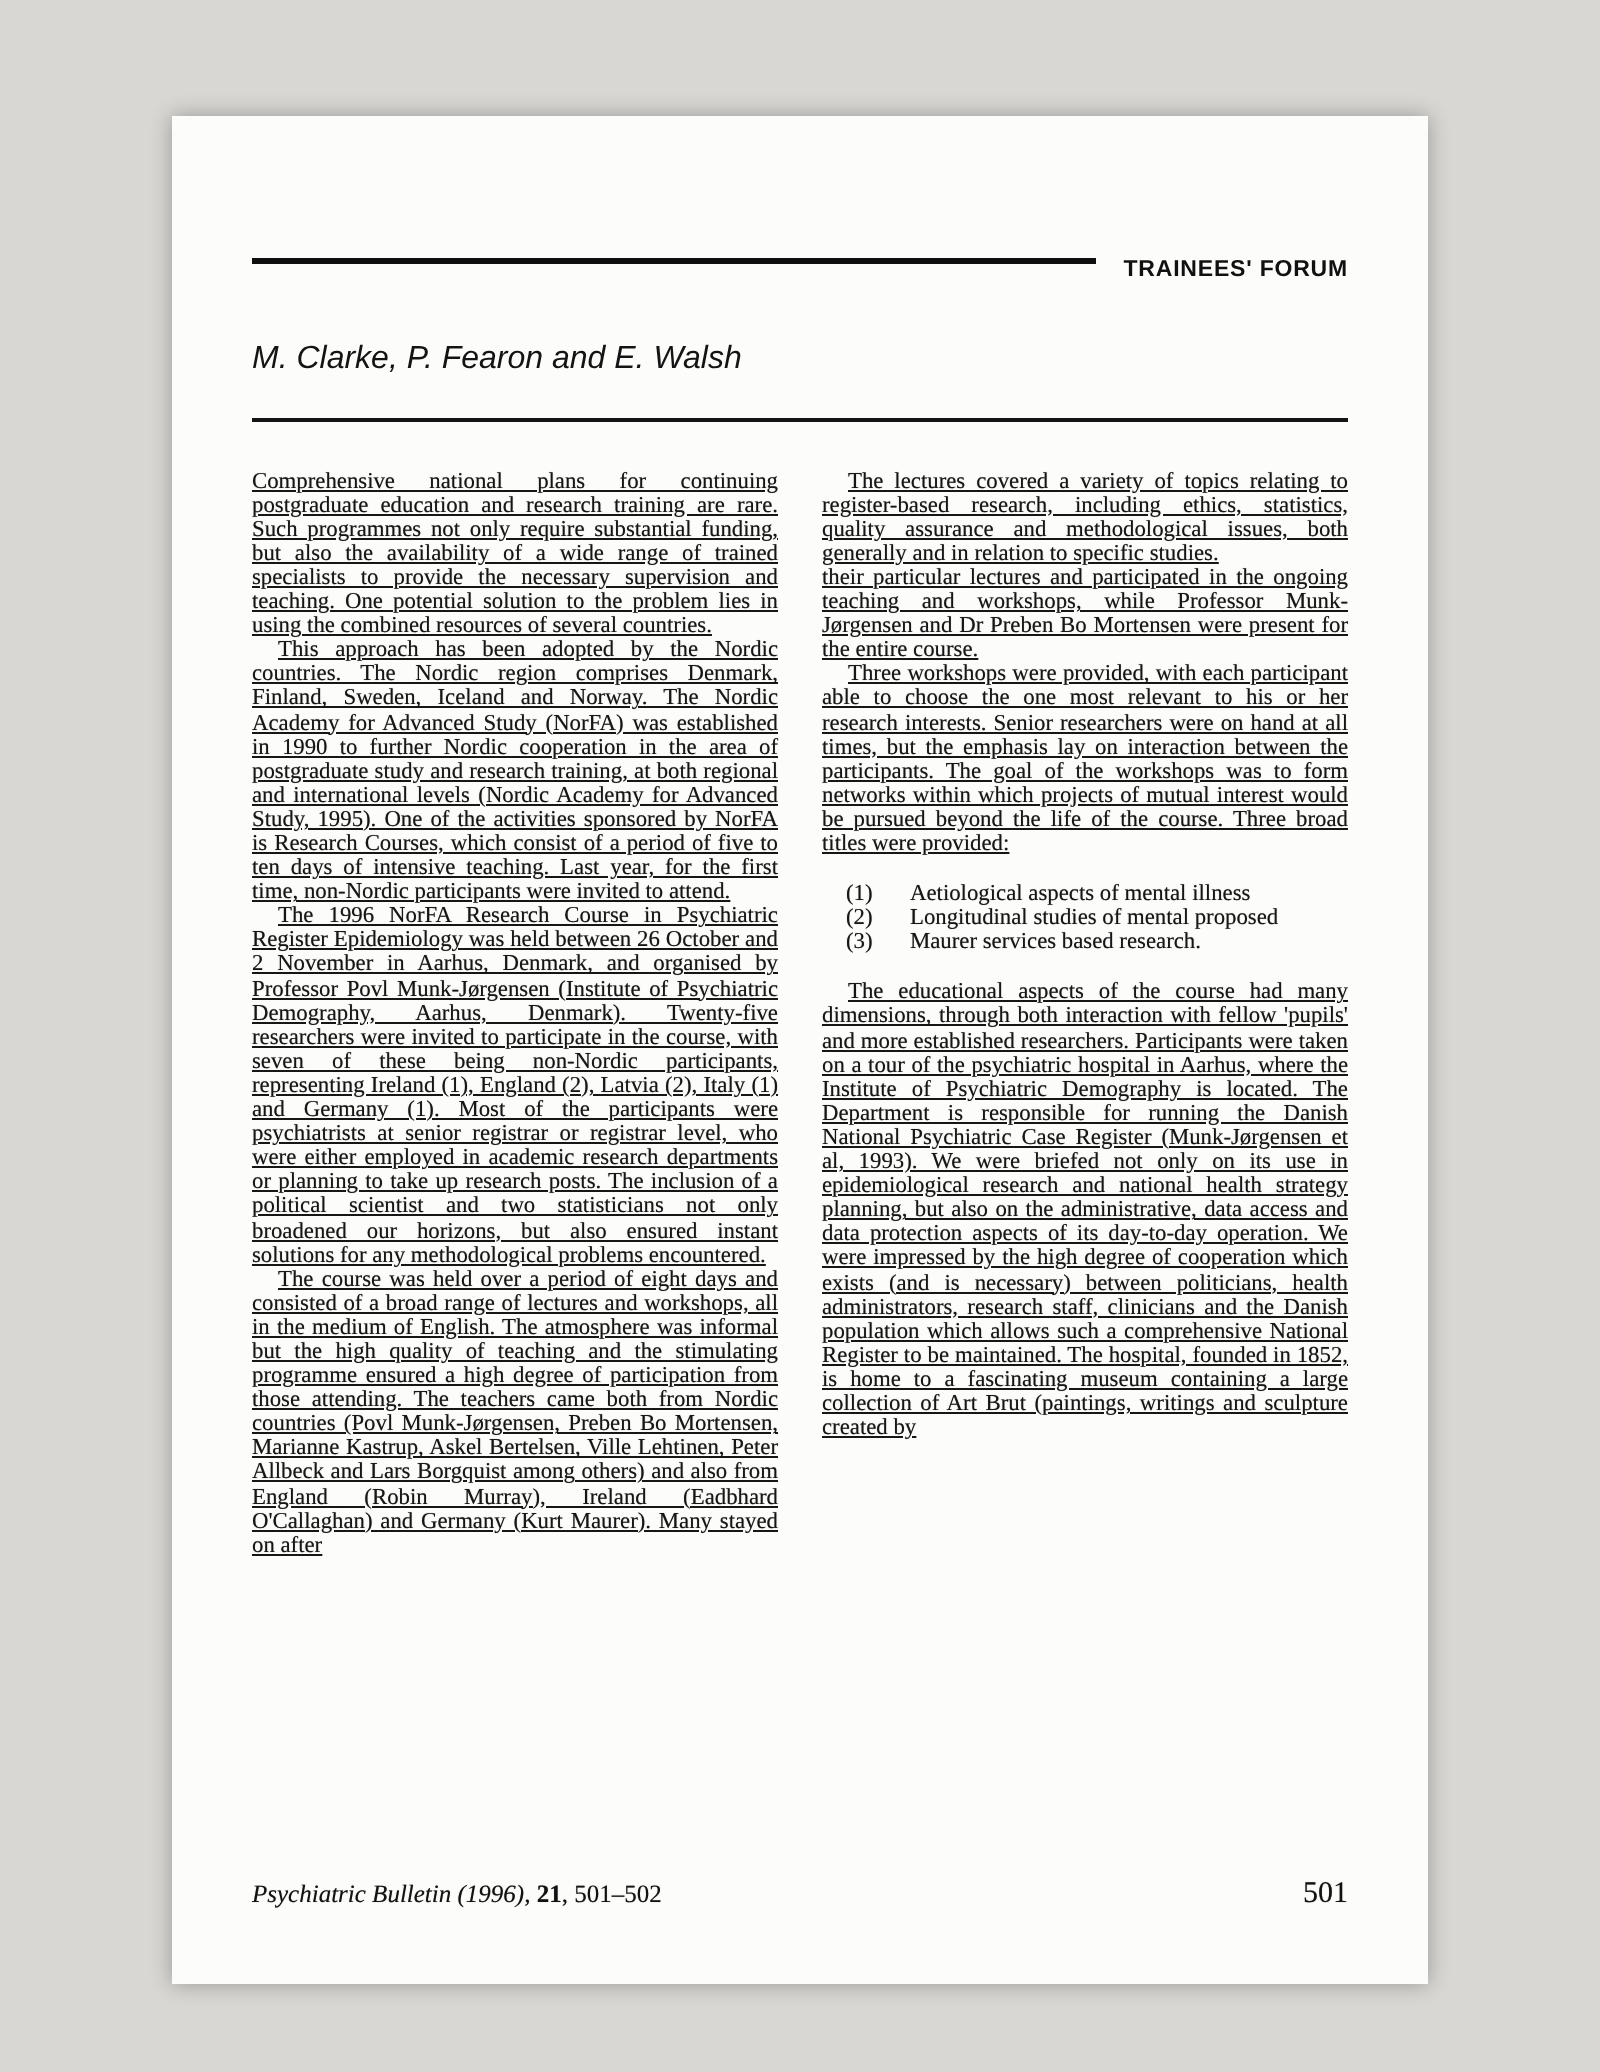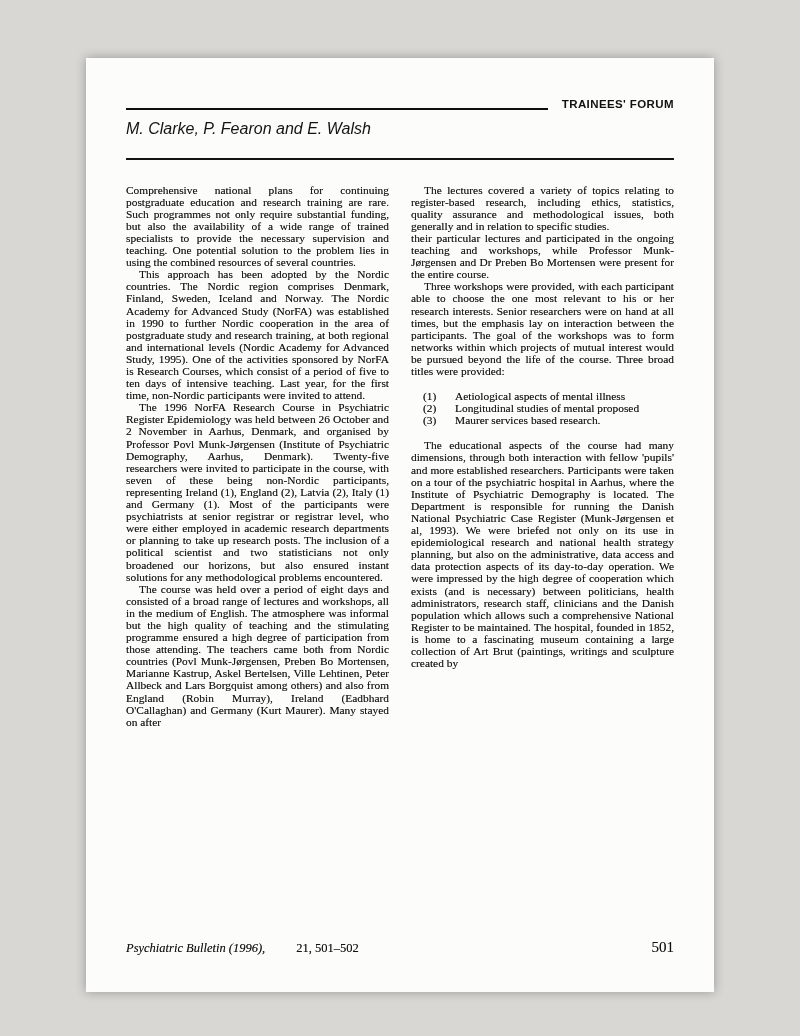--- a/index.html
+++ b/index.html
@@ -12,60 +12,60 @@
   }
   .page {
     position: absolute;
     left: 86px; top: 58px;
     width: 628px; height: 934px;
     background: #fcfcfa;
     box-shadow: 0 0 10px rgba(0,0,0,.30);
     padding: 0 40px;
     box-sizing: border-box;
   }
-  .header-row { display: flex; align-items: flex-end; padding-top: 40px; }
+  .header-row { display: flex; align-items: flex-start; padding-top: 71px; }
   .header-row .rule { flex: 1; height: 2.5px; background: #0f0f0f; }
   .section-label {
     font-family: "Liberation Sans", sans-serif;
     font-size: 11.5px; font-weight: 700; letter-spacing: .4px;
     margin-left: 14px; color: #111; white-space: nowrap;
   }
   h1.title {
     font-family: "Liberation Sans", sans-serif;
     font-weight: 700; font-size: 31px; letter-spacing: -.3px;
     color: #0a0a0a; margin: 14px 0 0 0;
   }
   .authors {
     font-family: "Liberation Sans", sans-serif;
     font-style: italic; font-size: 16px; color: #141414;
-    margin-top: 10px;
+    margin-top: 30px;
   }
   .title-rule { height: 1.6px; background: #141414; margin-top: 20px; }
   .columns { display: flex; gap: 22px; margin-top: 24px; color: #161616; }
   .col {
     flex: 1; min-width: 0;
     text-align: justify;
     font-size: 11.4px; line-height: 12.1px;
     text-shadow: 0 0 .4px rgba(20,20,20,.55);
     hyphens: auto; -webkit-hyphens: auto;
   }
-  .para { margin: 0; }
+  .para { margin: 0; text-decoration: underline; }
   .para.indent { text-indent: 13px; }
   .num-list { margin: 13px 0 13px 12px; }
   .num-row { display: flex; }
   .num { width: 32px; flex: none; }
   .num-text { flex: 1; }
   .footer {
     position: absolute; left: 40px; right: 40px; bottom: 36px;
     display: flex; justify-content: space-between; align-items: baseline;
     font-size: 12.5px; color: #121212;
     text-shadow: 0 0 .4px rgba(20,20,20,.5);
   }
   .footer .it { font-style: italic; }
-  .footer .vol { font-weight: 400; margin-left: 28px; }
+  .footer .vol { font-weight: 700; }
   .page-number { font-size: 15px; }
 </style>
 </head>
 <body>
 
 <div class="page">
 
   <div class="header-row">
     <div class="rule"></div>
     <div class="section-label">TRAINEES' FORUM</div>

